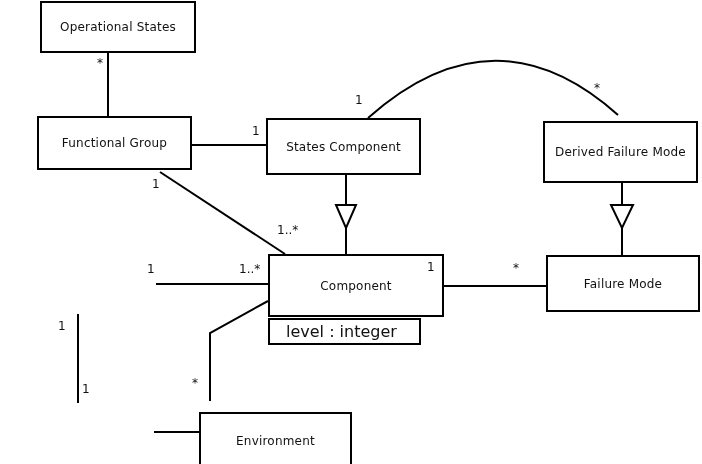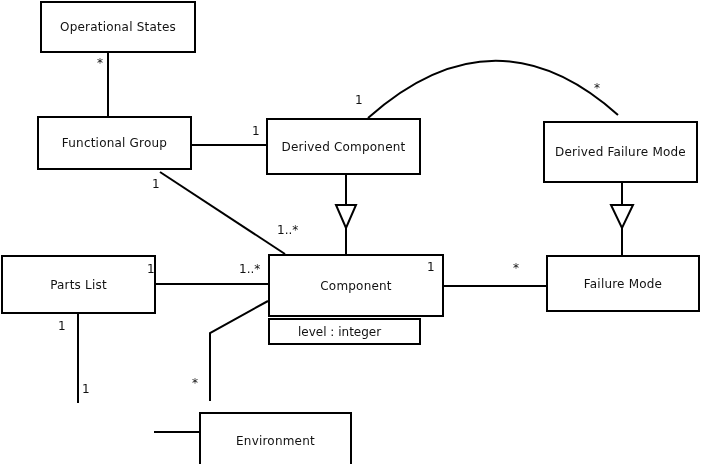--- a/index.html
+++ b/index.html
@@ -9,21 +9,21 @@
   }
   svg.wires{position:absolute;left:0;top:0;width:702px;height:464px;}
   .uml-class{
     position:absolute;background:#ffffff;border:2px solid #000;
     display:flex;align-items:center;justify-content:center;
     font-size:12px;letter-spacing:.2px;box-sizing:border-box;text-align:right;
   }
   .uml-attr{
     position:absolute;background:#ffffff;border:2px solid #000;
     display:flex;align-items:center;justify-content:flex-start;
-    font-size:12px;box-sizing:border-box;padding-left:28px;text-align:right;
+    font-size:16px;box-sizing:border-box;padding-left:16px;text-align:right;
   }
   .mult{
     position:absolute;font-size:12px;background:transparent;line-height:12px;
   }
   
   #box-operational-states{left:40px;top:1px;width:156px;height:52px;}
   #box-functional-group{left:37px;top:116px;width:155px;height:54px;}
   #box-derived-component{left:266px;top:118px;width:155px;height:57px;}
   #box-derived-failure-mode{left:543px;top:121px;width:155px;height:62px;}
   #box-parts-list{left:1px;top:255px;width:155px;height:59px;}
@@ -81,30 +81,27 @@
 
   <div class="uml-class" id="box-operational-states">
     <span>Operational States</span>
   </div>
 
   <div class="uml-class" id="box-functional-group">
     <span>Functional Group</span>
   </div>
 
   <div class="uml-class" id="box-derived-component">
-    <span>Derived Component</span>
+    <span>States Component</span>
   </div>
 
   <div class="uml-class" id="box-derived-failure-mode">
     <span>Derived Failure Mode</span>
   </div>
 
-  <div class="uml-class" id="box-parts-list">
-    <span>Parts List</span>
-  </div>
 
   <div class="uml-class" id="box-component">
     <span>Component</span>
   </div>
   <div class="uml-attr" id="box-component-attr">
     <span>level : integer</span>
   </div>
 
   <div class="uml-class" id="box-failure-mode">
     <span>Failure Mode</span>

